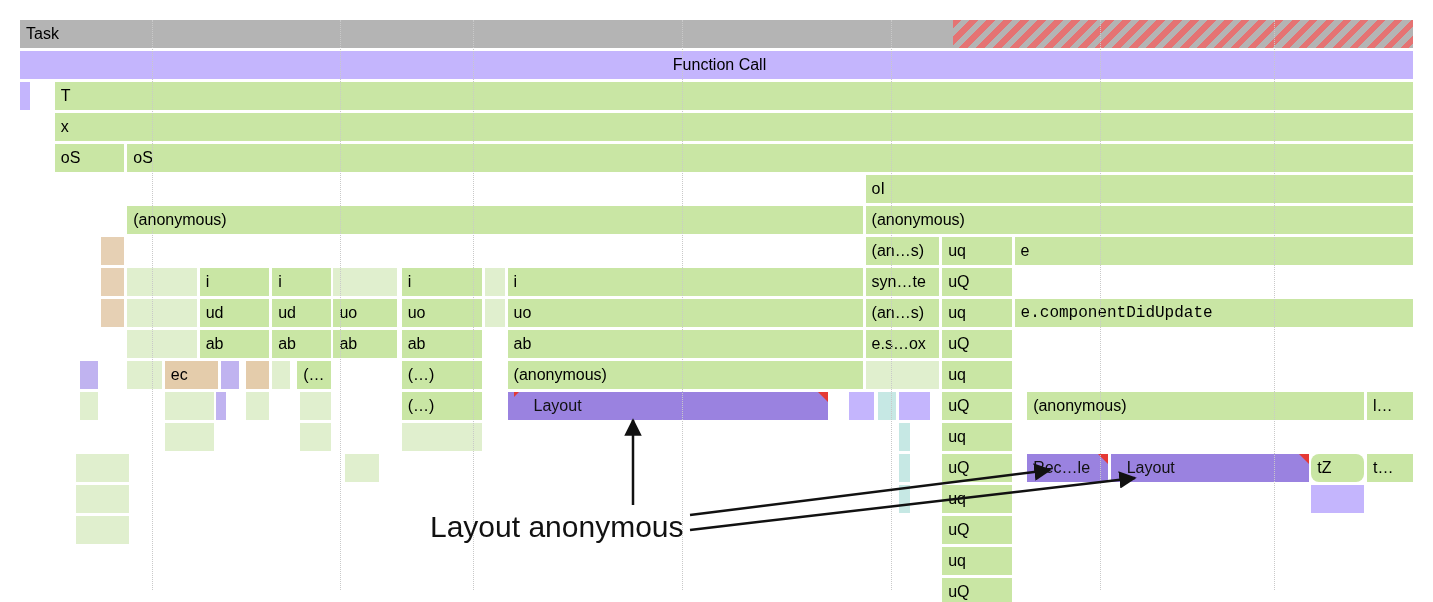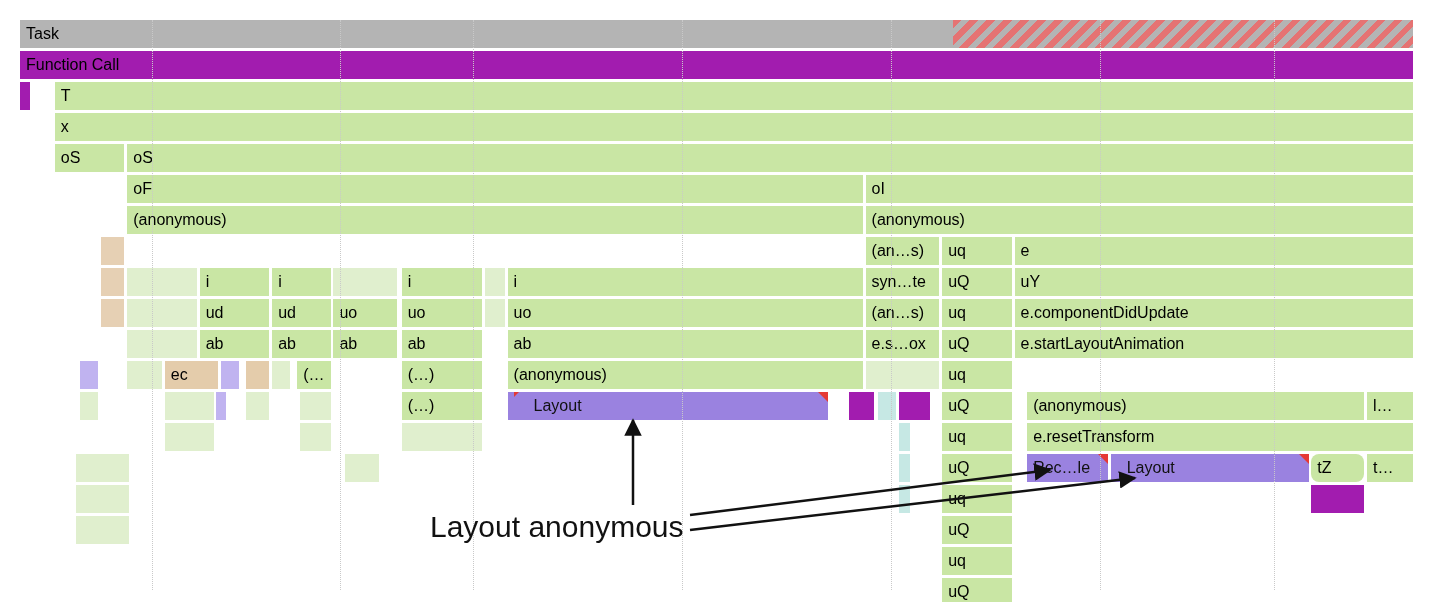--- a/index.html
+++ b/index.html
@@ -30,21 +30,21 @@
     height: 28px;
     line-height: 28px;
     padding-left: 6px;
     font-size: 16px;
     color: #000;
     overflow: hidden;
     white-space: nowrap;
     text-overflow: clip;
   }
   .bar.grey  { background: #b4b4b4; }
-  .bar.yellow{ background: #a21caf; }
+  .bar.yellow{ background: #c4b5fd; text-align: center; }
   .bar.green { background: #c9e6a4; }
   .bar.pale  { background: #e0efce; }
   .bar.purple{ background: #9a82e0; color:#111; }
   .bar.purpleLight { background: #c0b3f0; }
   .bar.sand  { background: #e4ccab; }
   .bar.teal  { background: #c6e8e4; }
   .bar.tan   { background: #e6d0b4; }
   .stripe {
     position:absolute; top:0; right:0; height:28px;
     background: repeating-linear-gradient(135deg,#e57373 0 6px,#b4b4b4 6px 12px);
@@ -96,21 +96,20 @@
   <div class="row">
     <div class="bar green" style="left:2.5%; width:97.5%;"><span>x</span></div>
   </div>
 
   <div class="row">
     <div class="bar green" style="left:2.5%; width:5%;"><span>oS</span></div>
     <div class="bar green" style="left:7.7%; width:92.3%;"><span>oS</span></div>
   </div>
 
   <div class="row">
-    <div class="bar green" style="left:7.7%; width:52.8%;"><span>oF</span></div>
     <div class="bar green" style="left:60.7%; width:39.3%;"><span>oI</span></div>
   </div>
 
   <div class="row">
     <div class="bar green" style="left:7.7%; width:52.8%;"><span>(anonymous)</span></div>
     <div class="bar green" style="left:60.7%; width:39.3%;"><span>(anonymous)</span></div>
   </div>
 
   <div class="row">
     <div class="bar tan" style="left:5.8%; width:1.7%;"></div>
@@ -123,47 +122,45 @@
     <div class="bar tan" style="left:5.8%; width:1.7%;"></div>
     <div class="bar pale" style="left:7.7%; width:5%;"></div>
     <div class="bar green" style="left:12.9%; width:5%;"><span>i</span></div>
     <div class="bar green" style="left:18.1%; width:4.2%;"><span>i</span></div>
     <div class="bar pale" style="left:22.5%; width:4.6%;"></div>
     <div class="bar green" style="left:27.4%; width:5.8%;"><span>i</span></div>
     <div class="bar pale" style="left:33.4%; width:1.4%;"></div>
     <div class="bar green" style="left:35%; width:25.5%;"><span>i</span></div>
     <div class="bar green" style="left:60.7%; width:5.3%;"><span>syn…te</span></div>
     <div class="bar green" style="left:66.2%; width:5%;"><span>uQ</span></div>
-    <div class="bar green" style="left:71.4%; width:28.6%;"><span>uY</span></div>
   </div>
 
   <div class="row">
     <div class="bar tan" style="left:5.8%; width:1.7%;"></div>
     <div class="bar pale" style="left:7.7%; width:5%;"></div>
     <div class="bar green" style="left:12.9%; width:5%;"><span>ud</span></div>
     <div class="bar green" style="left:18.1%; width:4.2%;"><span>ud</span></div>
     <div class="bar green" style="left:22.5%; width:4.6%;"><span>uo</span></div>
     <div class="bar green" style="left:27.4%; width:5.8%;"><span>uo</span></div>
     <div class="bar pale" style="left:33.4%; width:1.4%;"></div>
     <div class="bar green" style="left:35%; width:25.5%;"><span>uo</span></div>
     <div class="bar green" style="left:60.7%; width:5.3%;"><span>(an…s)</span></div>
     <div class="bar green" style="left:66.2%; width:5%;"><span>uq</span></div>
-    <div class="bar green" style="left:71.4%; width:28.6%;"><span>e.componentDidUpdate</span></div>
+    <div class="bar green" style="left:71.4%; width:28.6%;font-family:Liberation Mono, monospace;"><span>e.componentDidUpdate</span></div>
   </div>
 
   <div class="row">
     <div class="bar pale" style="left:7.7%; width:5%;"></div>
     <div class="bar green" style="left:12.9%; width:5%;"><span>ab</span></div>
     <div class="bar green" style="left:18.1%; width:4.2%;"><span>ab</span></div>
     <div class="bar green" style="left:22.5%; width:4.6%;"><span>ab</span></div>
     <div class="bar green" style="left:27.4%; width:5.8%;"><span>ab</span></div>
     <div class="bar green" style="left:35%; width:25.5%;"><span>ab</span></div>
     <div class="bar green" style="left:60.7%; width:5.3%;"><span>e.s…ox</span></div>
     <div class="bar green" style="left:66.2%; width:5%;"><span>uQ</span></div>
-    <div class="bar green" style="left:71.4%; width:28.6%;"><span>e.startLayoutAnimation</span></div>
   </div>
 
   <div class="row">
     <div class="bar purpleLight" style="left:4.3%; width:1.3%;"></div>
     <div class="bar pale" style="left:7.7%; width:2.5%;"></div>
     <div class="bar sand" style="left:10.4%; width:3.8%;"><span>ec</span></div>
     <div class="bar purpleLight" style="left:14.4%; width:1.3%;"></div>
     <div class="bar sand" style="left:16.2%; width:1.7%;"></div>
     <div class="bar pale" style="left:18.1%; width:1.3%;"></div>
     <div class="bar green" style="left:19.9%; width:2.4%;"><span>(…</span></div>
@@ -192,21 +189,20 @@
     <div class="bar green" style="left:72.3%; width:24.2%;"><span>(anonymous)</span></div>
     <div class="bar green" style="left:96.7%; width:3.3%;"><span>l…</span></div>
   </div>
 
   <div class="row">
     <div class="bar pale" style="left:10.4%; width:3.5%;"></div>
     <div class="bar pale" style="left:20.1%; width:2.2%;"></div>
     <div class="bar pale" style="left:27.4%; width:5.8%;"></div>
     <div class="bar teal" style="left:63.1%; width:0.8%;"></div>
     <div class="bar green" style="left:66.2%; width:5%;"><span>uq</span></div>
-    <div class="bar green" style="left:72.3%; width:27.7%;"><span>e.resetTransform</span></div>
   </div>
 
   <div class="row">
     <div class="bar pale" style="left:4.0%; width:3.8%;"></div>
     <div class="bar pale" style="left:23.3%; width:2.5%;"></div>
     <div class="bar teal" style="left:63.1%; width:0.8%;"></div>
     <div class="bar green" style="left:66.2%; width:5%;"><span>uQ</span></div>
     <div class="bar purple" style="left:72.3%; width:5.8%;">
       <span>Rec…le</span>
       <span class="tri" style="right:0"></span>

